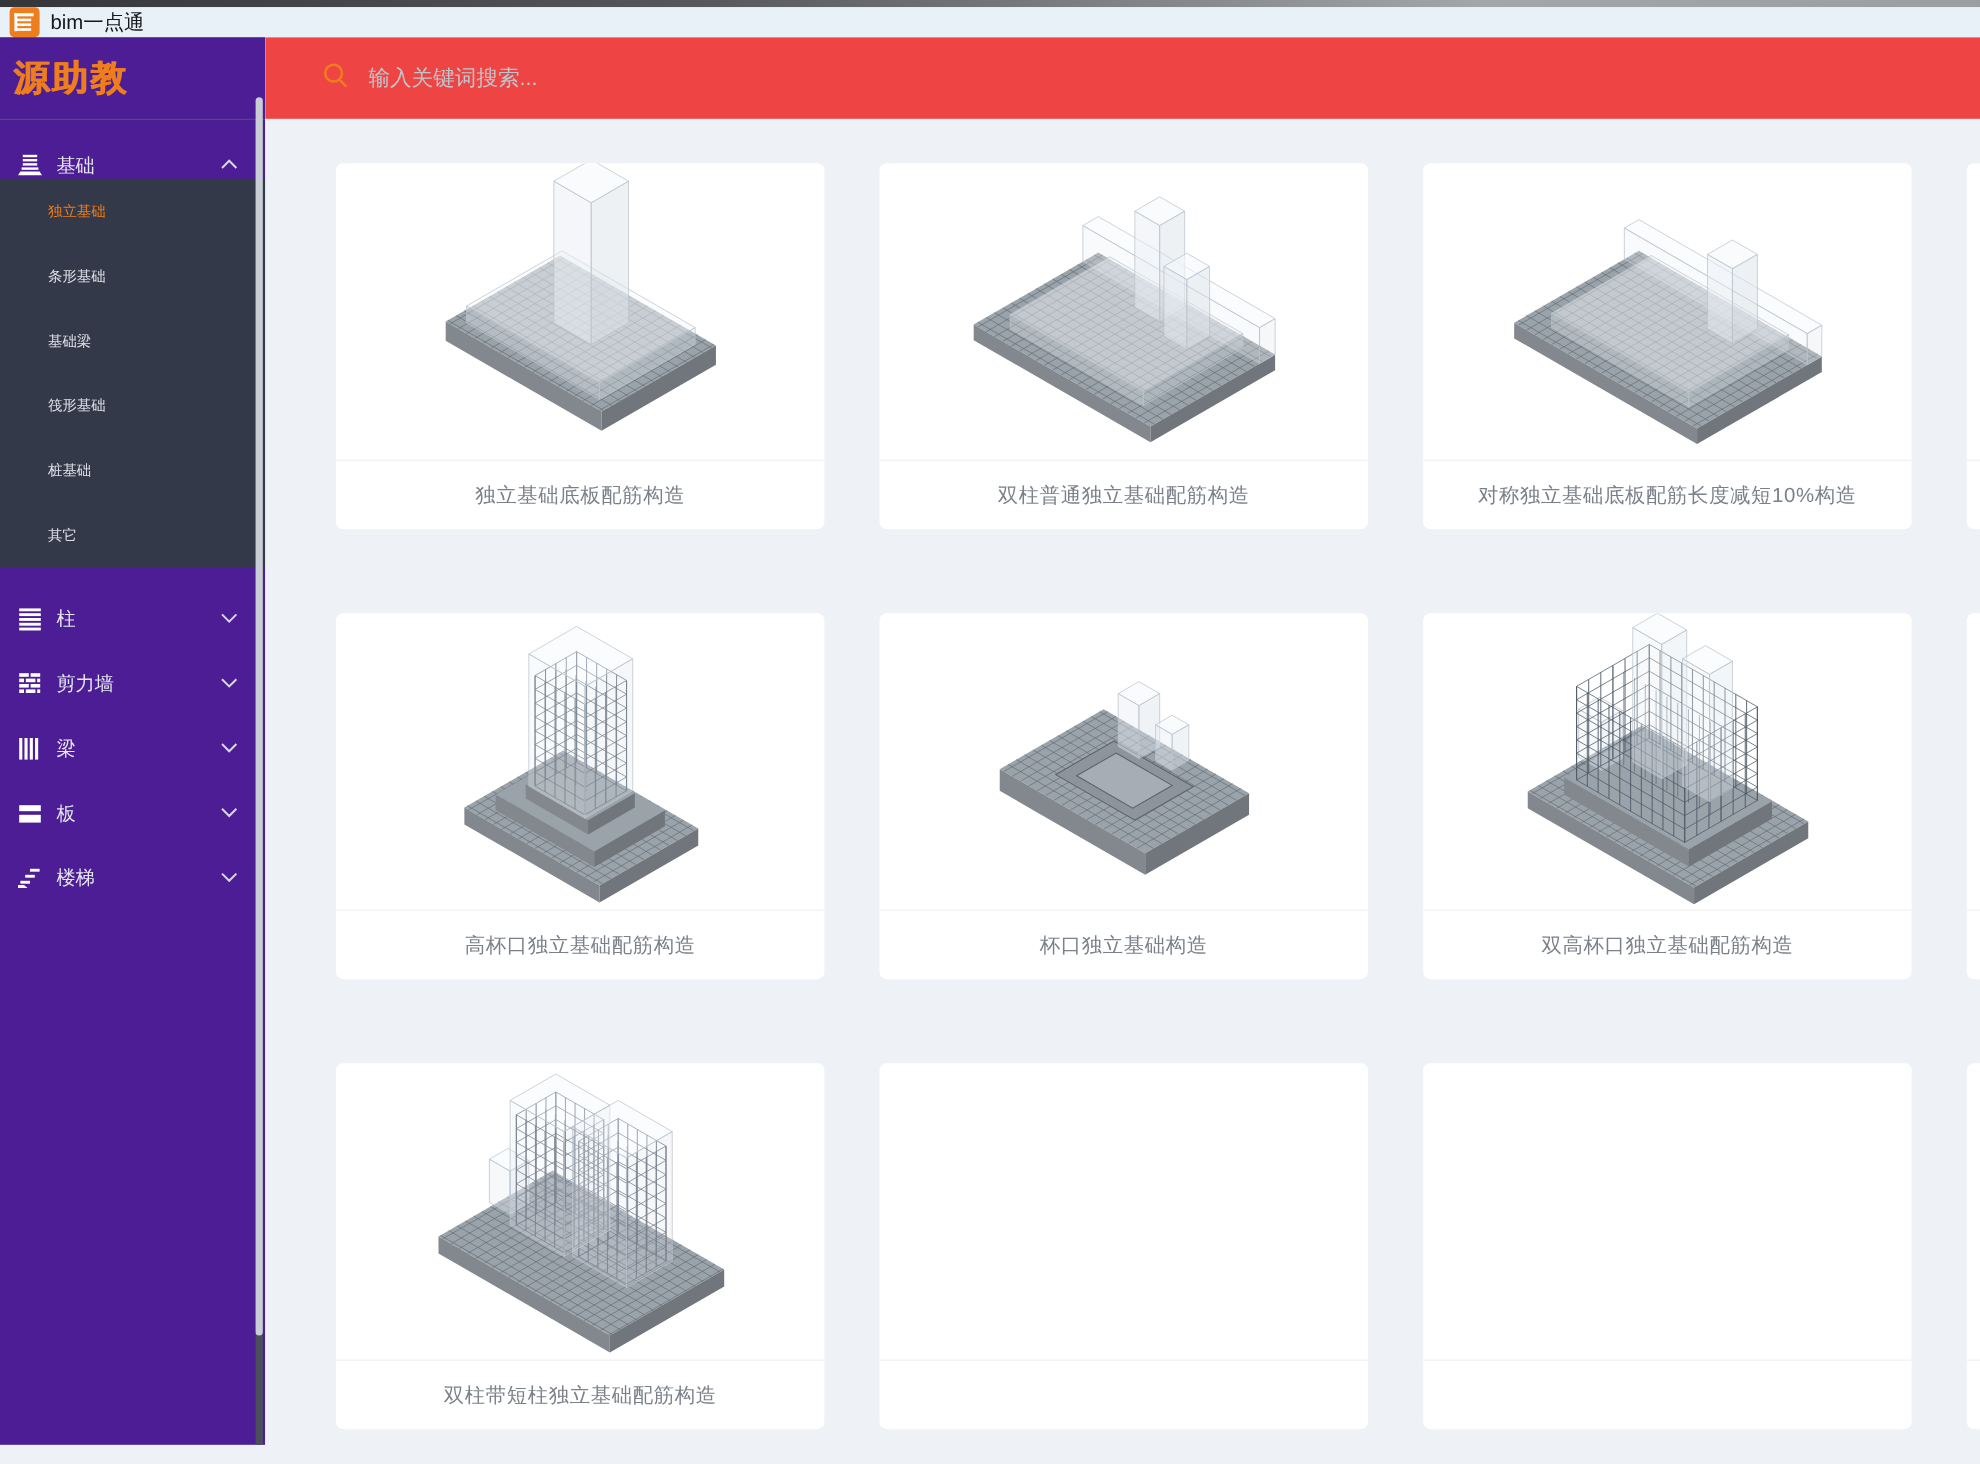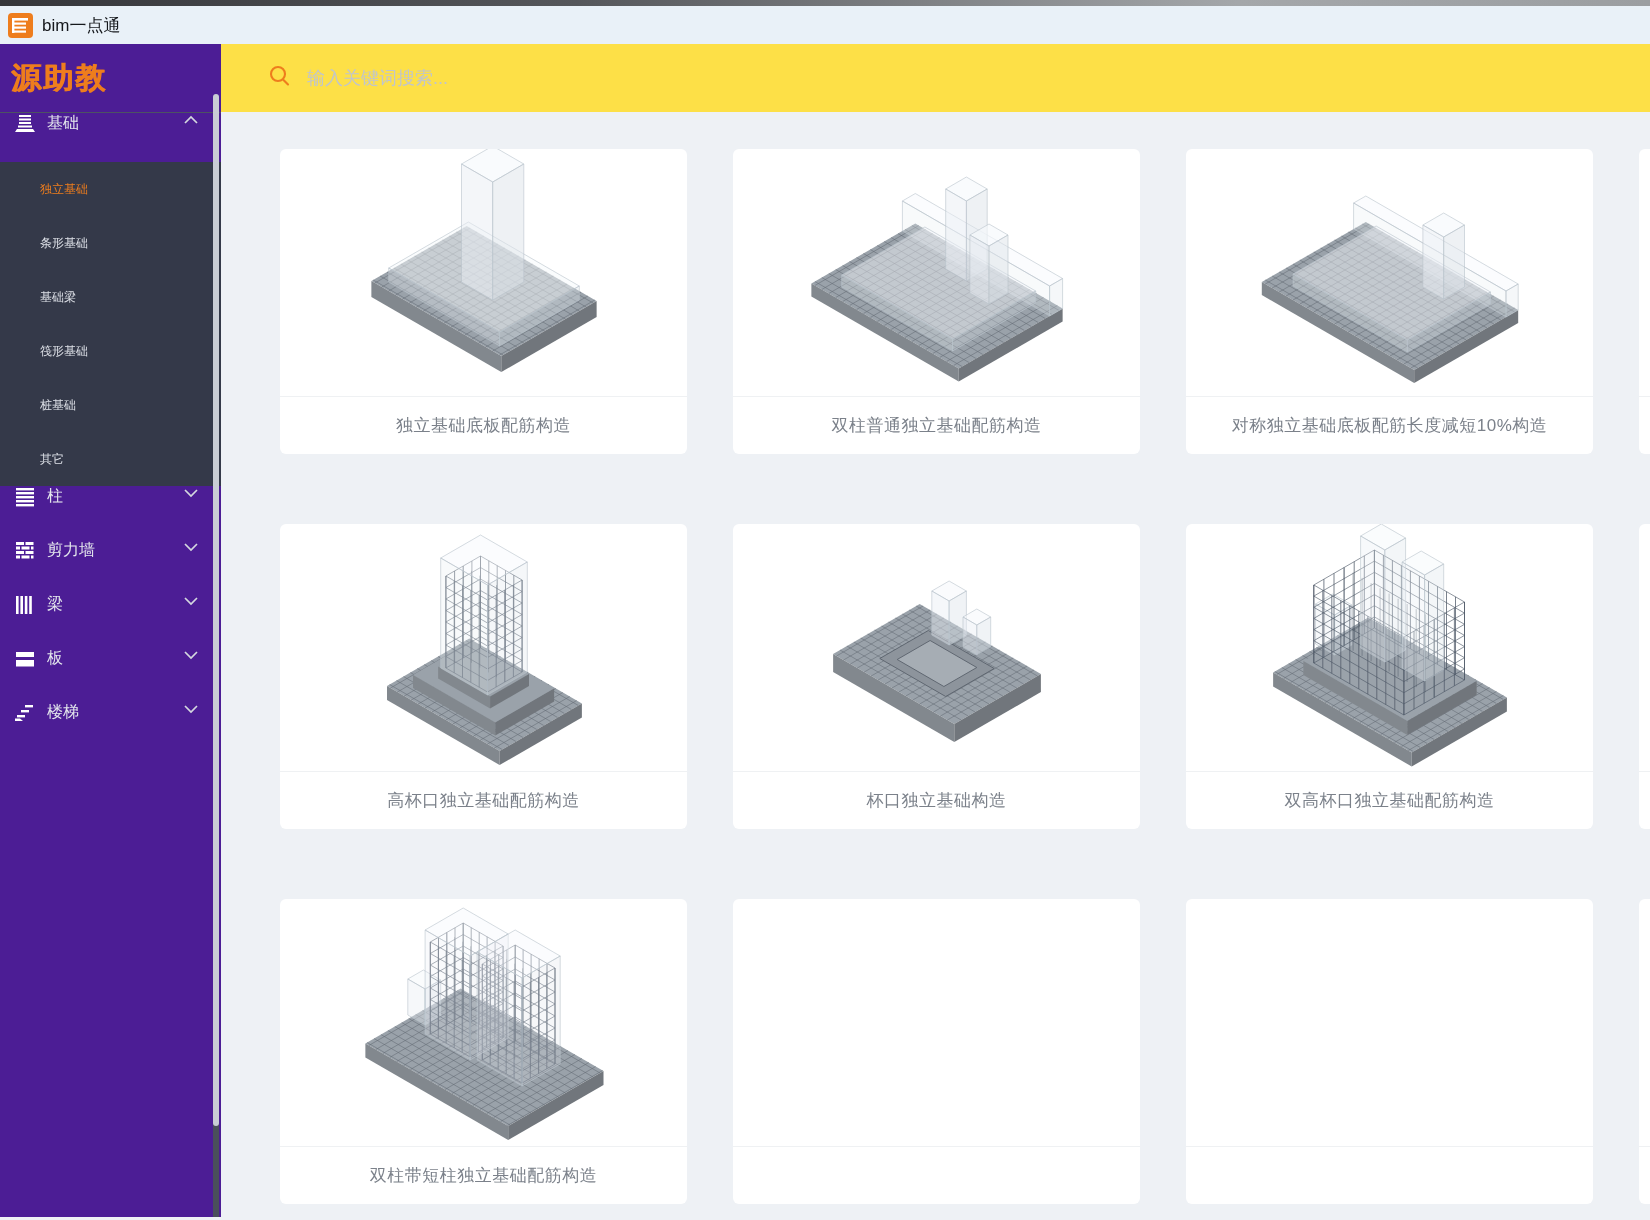--- a/index.html
+++ b/index.html
@@ -1,45 +1,45 @@
 <!DOCTYPE html>
 <html><head>
 <meta charset="utf-8">
 <style>
   * { margin:0; padding:0; box-sizing:border-box; }
   html,body { width:1650px; height:1220px; overflow:hidden;
     font-family:"Liberation Sans","DejaVu Sans",sans-serif; background:#eef1f5; }
 
   .top-strip { height:6px; background:linear-gradient(90deg,#35363a 0%,#55575b 35%,#a4a7aa 75%,#9b9ea1 100%); }
 
-  .header { height:38px; background:#e9f1f8; display:flex; align-items:center; padding-left:8px; }
+  .header { height:25px; background:#e9f1f8; display:flex; align-items:center; padding-left:8px; }
   .app-icon { width:25px; height:25px; border-radius:4px; background:#ee7d1d; position:relative; flex:none; }
   .app-icon svg { position:absolute; left:3px; top:3px; }
   .app-title { font-size:17px; color:#15181c; margin-left:9px; }
 
   .main { display:flex; height:1173px; }
 
   
   .sidebar { width:221px; background:#4c1d95; position:relative; flex:none; color:#e4e7ed; }
   .logo { height:68px; display:flex; align-items:center; padding-left:11px;
           font-size:30px; font-weight:900; color:#ee7d1d; letter-spacing:2px;
           text-shadow:1px 0 0 #ee7d1d; }
-  .group-row { height:54px; display:flex; align-items:flex-start; padding:0 20px 0 14px; font-size:16px; cursor:pointer; }
+  .group-row { height:54px; display:flex; align-items:flex-end; padding:0 20px 0 14px; font-size:16px; cursor:pointer; }
   .group-row.first { height:50px; border-top:1px solid #4d5263; }
   .group-row .gicon { width:24px; height:22px; margin-right:9px; flex:none; display:flex; align-items:center; }
   .group-row .chev { margin-left:auto; }
   .submenu { background:#343949; }
   .sub-item { height:54px; line-height:54px; padding-left:40px; font-size:12px; color:#dde0e7; cursor:pointer; }
   .sub-item.active { color:#ee7d1d; }
   .scroll-track { position:absolute; top:68px; bottom:0; right:2px; width:6px; background:#4a4f5b; }
   .scroll-thumb { position:absolute; top:50px; right:2px; width:6px; height:1032px; background:#c9cdd5; border-radius:3px; }
 
   
   .content { flex:1; position:relative; overflow:hidden; background:#eef1f5; }
-  .searchbar { height:68px; background:#fde047; display:flex; align-items:center; padding-left:47px; }
+  .searchbar { height:68px; background:#ef4444; display:flex; align-items:center; padding-left:47px; }
   .searchbar svg { flex:none; }
   .search-input { border:none; outline:none; background:transparent; font-size:18px; color:#333;
                   margin-left:15px; width:700px; }
   .search-input::placeholder { color:#c0c5cc; }
 
   .grid { padding:37px 0 0 59px; display:grid; grid-template-columns:repeat(4,407px);
           column-gap:46px; row-gap:70px;border-radius:12px; }
   .card { width:407px; height:305px; background:#ffffff; border-radius:6px; overflow:hidden;
           display:flex; flex-direction:column; cursor:pointer; }
   .card-img { height:248px; border-bottom:1px solid #eff1f3; display:flex; align-items:center; justify-content:center; }

